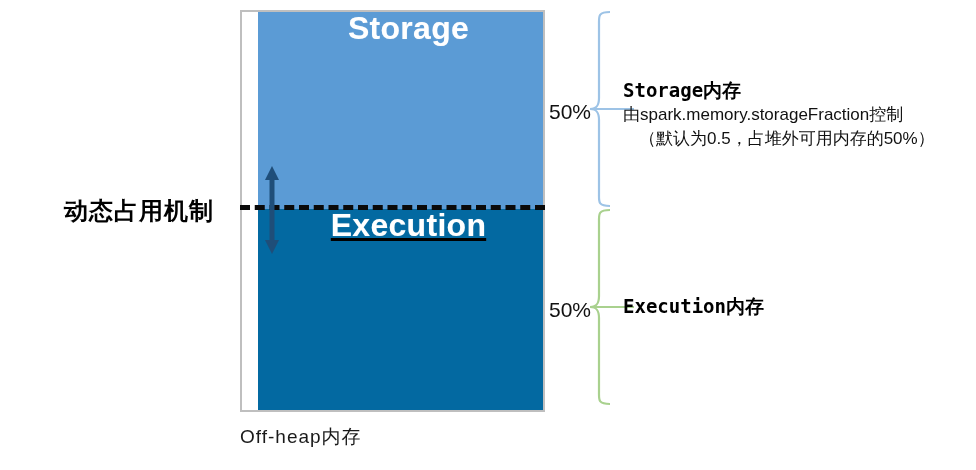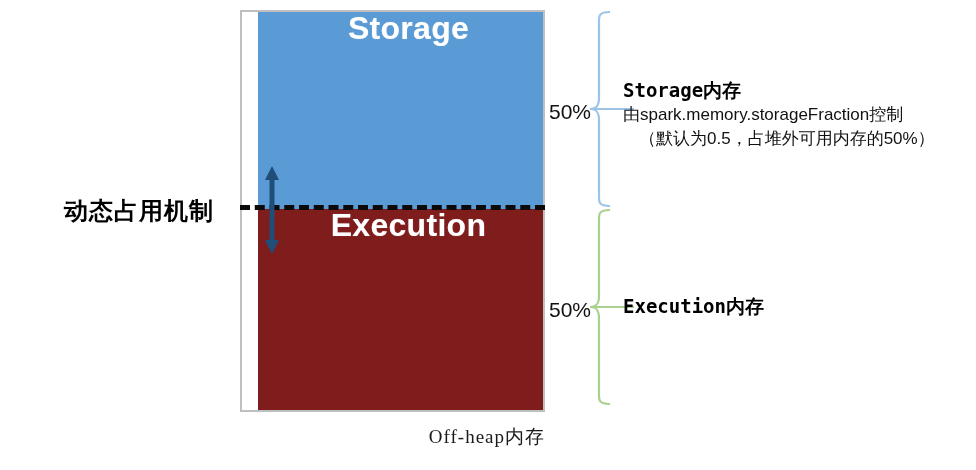--- a/index.html
+++ b/index.html
@@ -37,21 +37,22 @@
     margin-left: 16px;
   }
   .block-storage {
     top: 0;
     height: 197px;
     background: #5b9bd5;
   }
   .block-execution {
     top: 197px;
     height: 205px;
-    background: #7f1d1d;
+    background: #0369a1;
+    text-decoration: underline;
   }
   .block-label {
     color: #ffffff;
     font-size: 32px;
     font-weight: bold;
     letter-spacing: 0.3px;
     line-height: 1;
     text-shadow: 0 0 1px rgba(255,255,255,0.35);
   }
 
@@ -84,22 +85,22 @@
     letter-spacing: 1px;
     white-space: nowrap;
   }
 
   
   .bottom-caption {
     position: absolute;
     left: 240px;
     top: 424px;
     width: 305px;
-    text-align: right;
-    font-family: Liberation Serif, serif;
+    text-align: left;
+    font-family: Liberation Sans, sans-serif;
     font-size: 19px;
     letter-spacing: 1px;
     color: #1a1a1a;
   }
 
   
   .pct {
     position: absolute;
     font-size: 21px;
     color: #111111;

